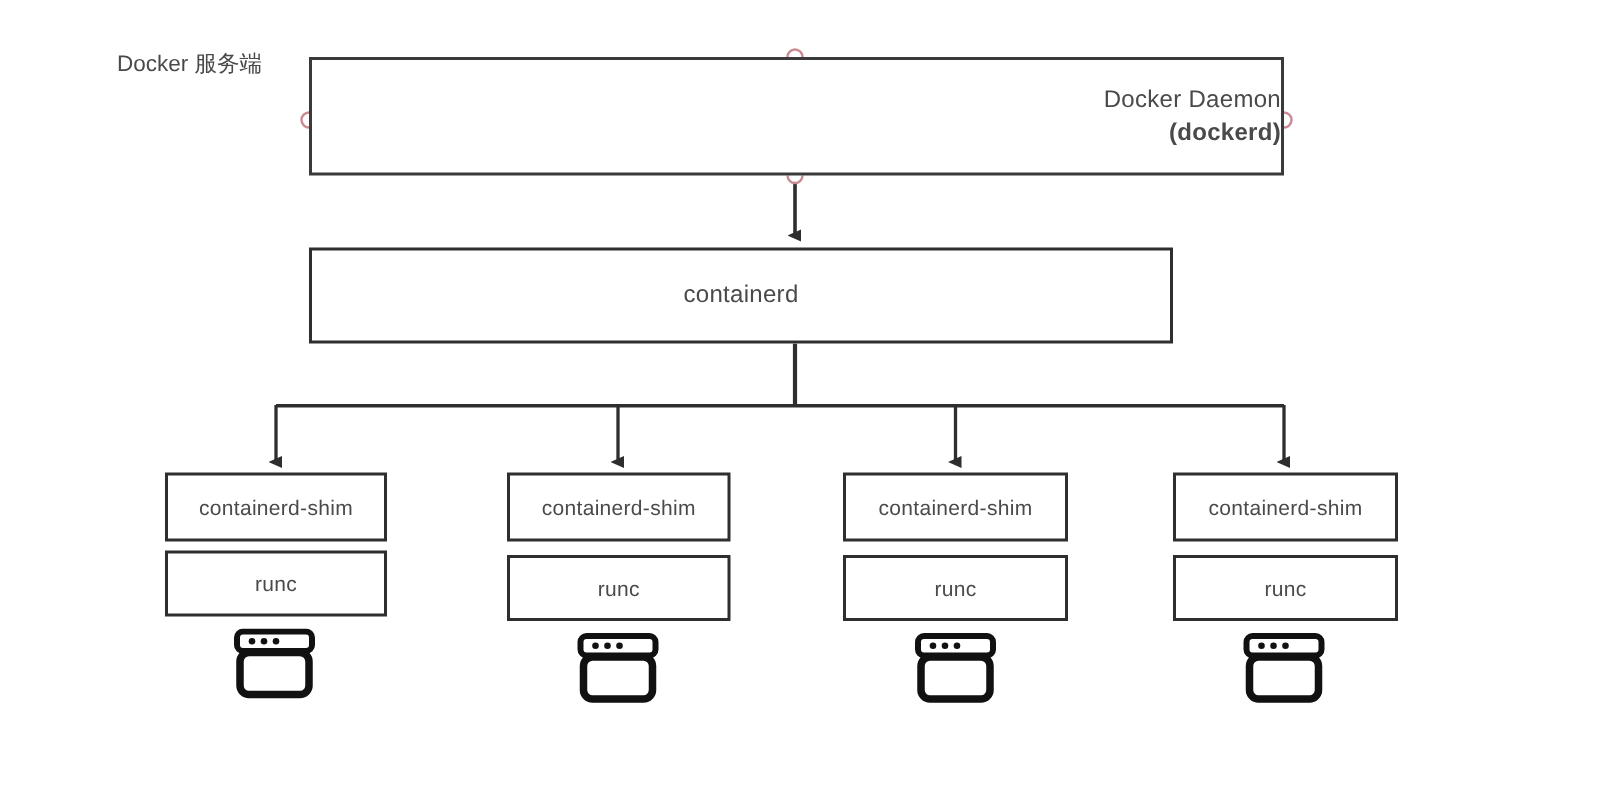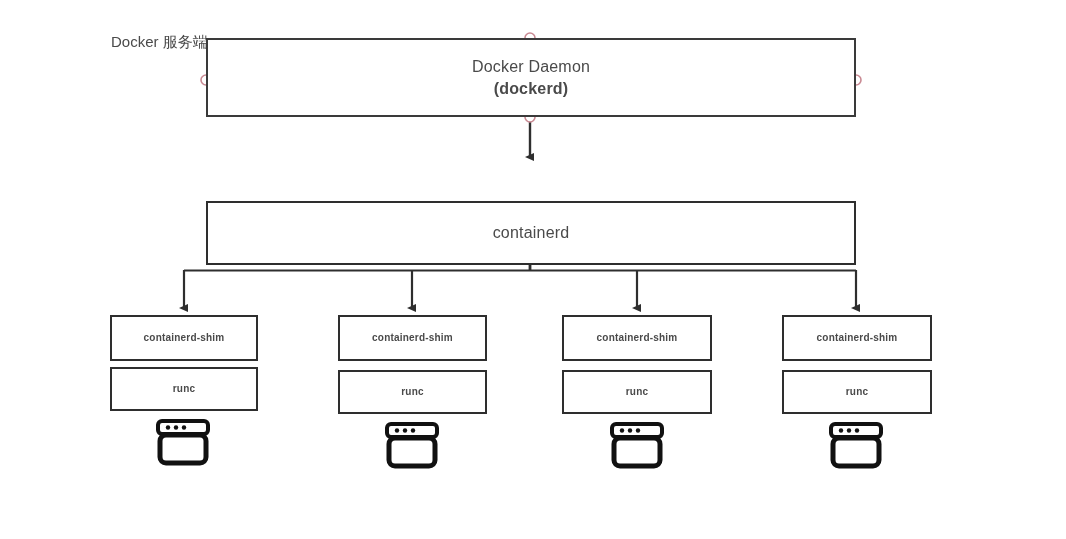--- a/index.html
+++ b/index.html
@@ -35,29 +35,29 @@
     letter-spacing: 0.2px;
     line-height: 1.35;
     text-align: center;
   }
   .daemon-box {
     border: 2px solid #3a3a3a;
     font-size: 16px;
     color: #4a4a4a;
     flex-direction: column;
     z-index: 2;
+    align-items: flex-end;
   }
   .daemon-line1 { display: block; }
   .daemon-line2 { display: block; font-weight: bold; }
   .containerd-box {
     font-size: 16px;
   }
   .shim-box, .runc-box {
-    font-size: 10px;
-    font-weight: bold;
+    font-size: 14px;
   }
   .side-label {
     position: absolute;
     color: #4a4a4a;
     font-size: 15px;
     white-space: nowrap;
   }
   .caption {
     position: absolute;
     width: 100%;
@@ -94,28 +94,28 @@
     <line x1="412" y1="270" x2="412" y2="308" stroke="#2e2e2e" stroke-width="2.2" marker-end="url(#arrowhead)"></line>
     <line x1="637" y1="270" x2="637" y2="308" stroke="#2e2e2e" stroke-width="2.2" marker-end="url(#arrowhead)"></line>
     <line x1="856" y1="270" x2="856" y2="308" stroke="#2e2e2e" stroke-width="2.2" marker-end="url(#arrowhead)"></line>
 
     <circle cx="530" cy="38" r="5" fill="#ffffff" stroke="#c98a93" stroke-width="1.6"></circle>
     <circle cx="530" cy="117" r="5" fill="#ffffff" stroke="#c98a93" stroke-width="1.6"></circle>
     <circle cx="206" cy="80" r="5" fill="#ffffff" stroke="#c98a93" stroke-width="1.6"></circle>
     <circle cx="856" cy="80" r="5" fill="#ffffff" stroke="#c98a93" stroke-width="1.6"></circle>
   </svg>
 
-  <div class="side-label" style="left:78px; top:33px;margin-left:33px;">Docker 服务端</div>
+  <div class="side-label" style="left:78px; top:33px;">Docker 服务端</div>
 
   <div class="node-box daemon-box" style="left:206px; top:38px; width:650px; height:79px;">
     <span class="daemon-line1">Docker Daemon</span>
     <span class="daemon-line2">(dockerd)</span>
   </div>
 
-  <div class="node-box containerd-box" style="left:206px; top:165px; width:650px; height:64px;margin-top:36px;">
+  <div class="node-box containerd-box" style="left:206px; top:165px; width:576px; height:64px;">
     <span>containerd</span>
   </div>
 
   <div class="node-box shim-box" style="left:110px; top:315px; width:148px; height:46px;">
     <span>containerd-shim</span>
   </div>
   <div class="node-box runc-box" style="left:110px; top:367px; width:148px; height:44px;">
     <span>runc</span>
   </div>
   <svg class="cicon" style="left:155px; top:419px;" viewBox="0 0 56 48" xmlns="http://www.w3.org/2000/svg">

